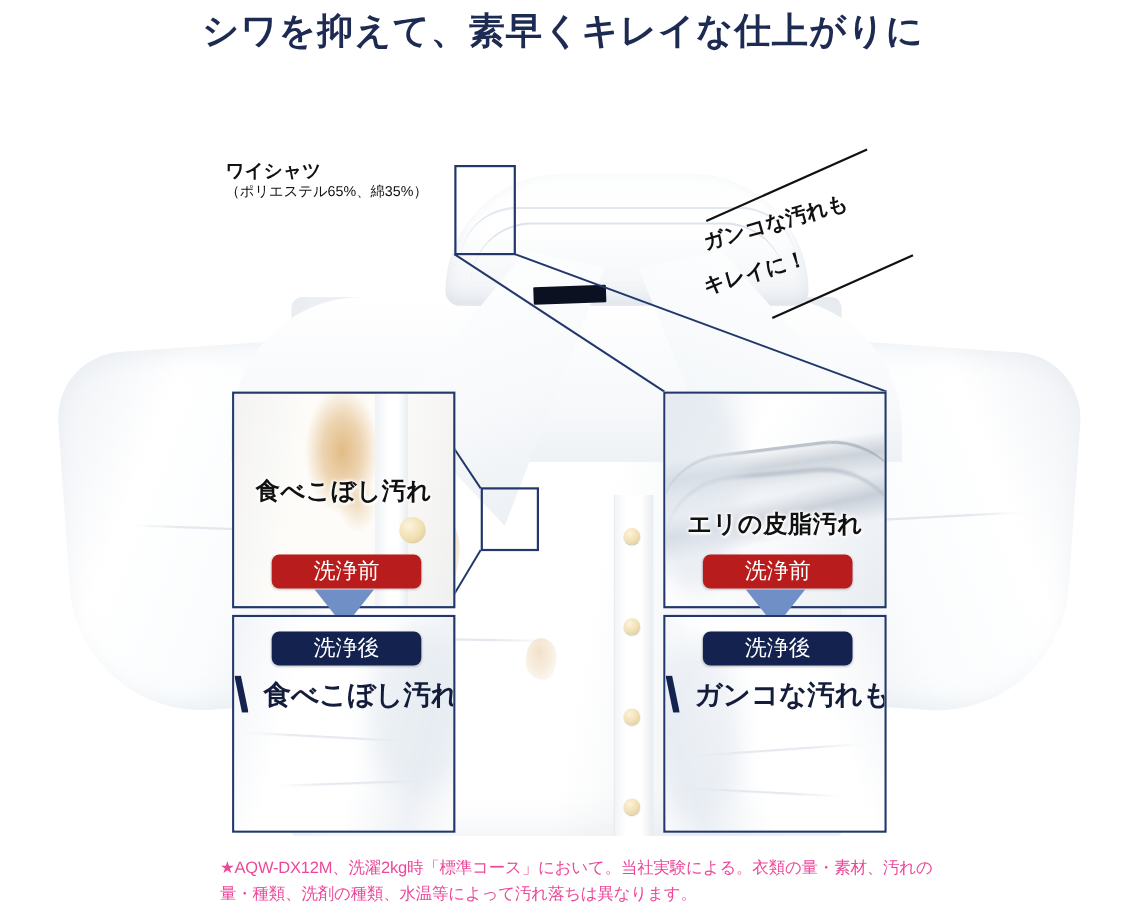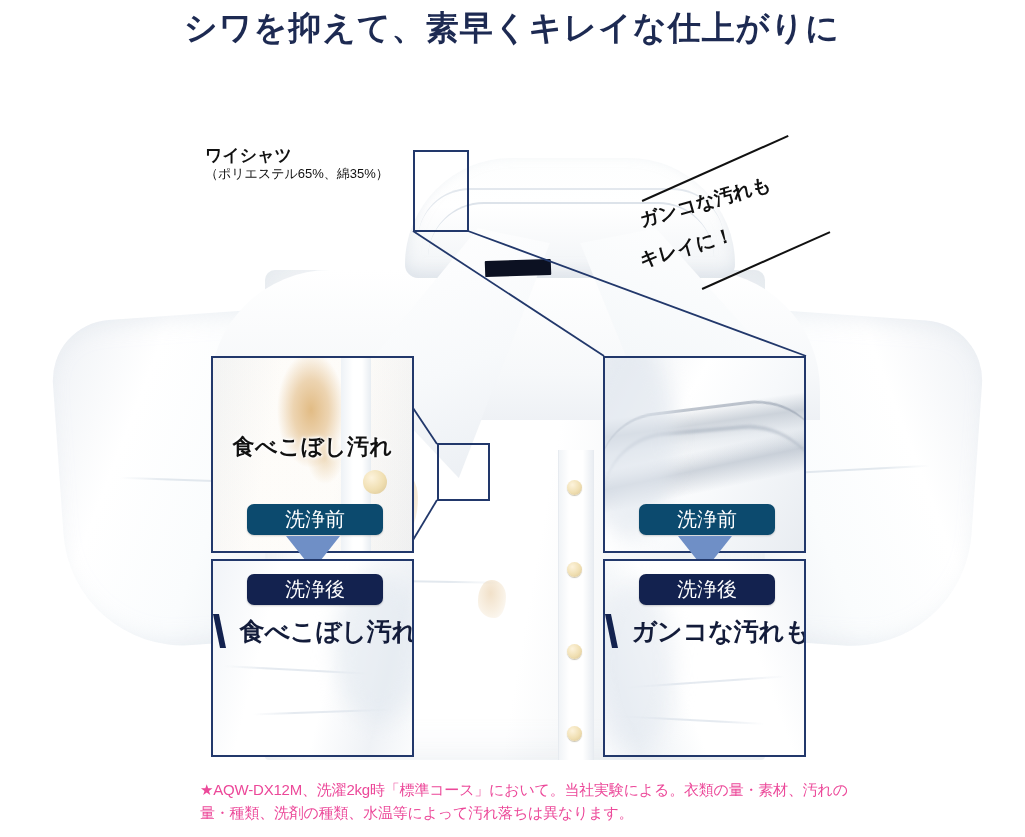--- a/index.html
+++ b/index.html
@@ -331,21 +331,21 @@
     text-align: center;
     font-size: 22px;
     font-weight: bold;
     color: #111111;
     letter-spacing: 0.5px;
     text-shadow: 0 0 4px #fff, 0 0 7px #fff, 1px 1px 2px #fff, -1px -1px 2px #fff;
     white-space: nowrap;
   }
   .badge-before {
     position: absolute;
-    background: #0c4a6e;
+    background: #b91c1c;
     color: #ffffff;
     font-size: 20px;
     font-weight: normal;
     border-radius: 7px;
     text-align: center;
     line-height: 31px;
     height: 31px;
     box-shadow: 0 1px 2px rgba(0,0,0,0.18);
   }
   .badge-after {
@@ -492,20 +492,21 @@
       
     </div>
   </div>
 
   <div class="panel panel-before" style="left:603px; top:356px; width:203px; height:197px;">
     <div class="panel-photo ph-collar">
       <div class="collar-grime"></div>
       <div class="collar-grime2"></div>
       <div class="panel-shade" style="left:-20px; top:-20px; width:90px; height:200px; background:rgba(221,228,236,0.6);"></div>
     </div>
+    <div class="panel-title" style="top:104px;">エリの皮脂汚れ</div>
     <div class="badge-before" style="left:34px; top:146px; width:136px;">洗浄前</div>
   </div>
 
   <div class="arrow-down" style="left:678px; top:536px;"></div>
 
   <div class="panel panel-after" style="left:603px; top:559px; width:203px; height:198px;">
     <div class="panel-photo ph-clean-r">
       <div class="soft-fold" style="left:20px; top:120px; width:160px; transform:rotate(-4deg);"></div>
       <div class="soft-fold" style="left:10px; top:158px; width:150px; transform:rotate(3deg);"></div>
       <div class="panel-shade" style="left:-10px; top:20px; width:80px; height:170px; background:rgba(226,232,239,0.5);"></div>

